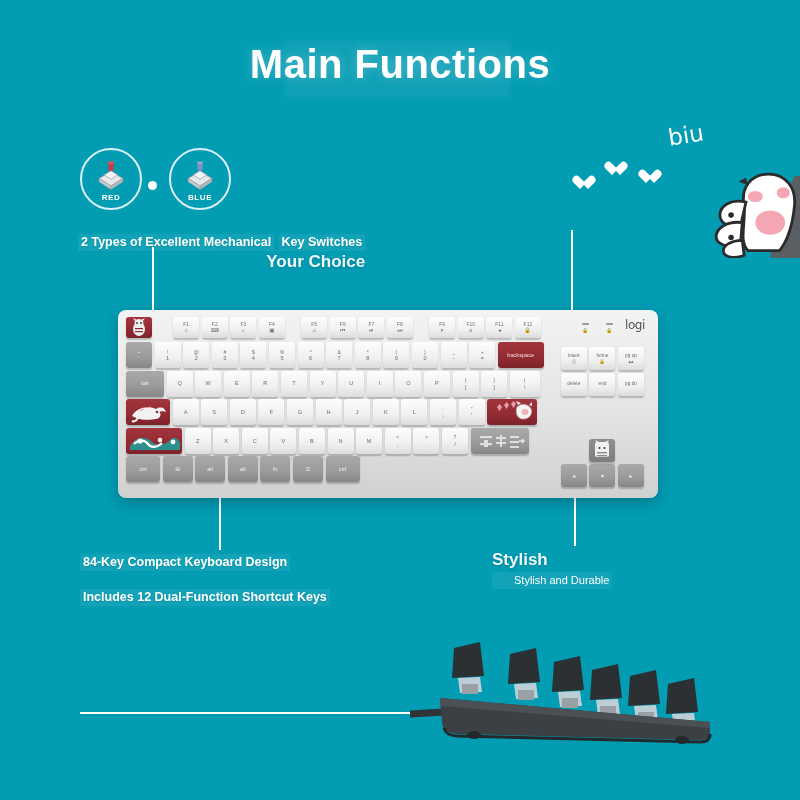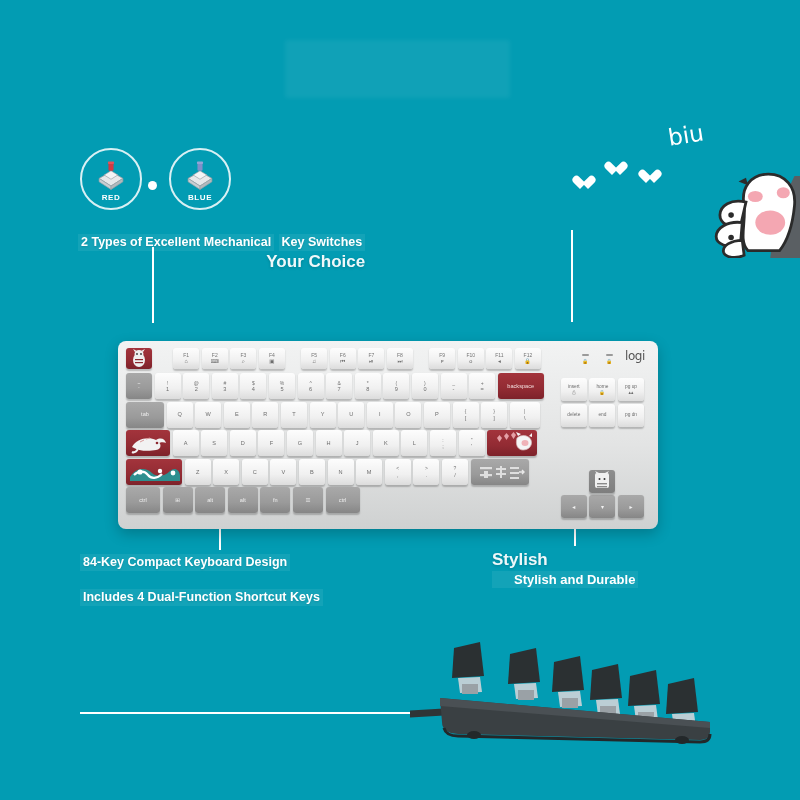--- a/index.html
+++ b/index.html
@@ -52,21 +52,21 @@
   .txt-block { position: absolute; color: #ffffff; }
   .txt-hl {
     background: rgba(255,255,255,0.07);
     display: inline-block;
     padding: 1px 3px;
   }
   .t-line { font-size: 12.5px; font-weight: bold; line-height: 15px;
             text-shadow: 0 1px 2px rgba(0,0,0,0.12); }
   .t-big  { font-size: 17px; font-weight: bold; line-height: 21px;
             color: #eef8fa; text-shadow: 0 1px 3px rgba(0,0,0,0.18); }
-  .t-sub  { font-size: 13px; font-weight: bold; line-height: 15px; padding-left: 22px; }
+  .t-sub  { font-size: 11px; font-weight: normal; line-height: 15px; padding-left: 22px; }
 
   #block-switch   { left: 78px; top: 232px; text-align: right; }
   #block-84key    { left: 80px; top: 552px; }
   #block-alu      { left: 492px; top: 549px; }
   #block-tilt     { left: 80px; top: 702px; }
 
   .gap { height: 16px; }
 
   
   .callout { position: absolute; background: #ffffff; width: 2px; }
@@ -108,21 +108,20 @@
   .paw { position: absolute; left: 690px; top: 148px; width: 112px; height: 110px; }
 
   
   .kb {
     position: absolute; left: 118px; top: 310px;
     width: 540px; height: 188px;
     background: linear-gradient(180deg,#f2f3f3 0%,#e3e4e4 55%,#cfd1d1 100%);
     border-radius: 8px;
     box-shadow: 0 5px 14px rgba(0,0,0,0.22);
     padding: 7px 8px 8px 8px;
-    margin-top: 31px;
   }
   .kb-inner { position: relative; width: 100%; height: 100%; }
   .krow { display: flex; gap: 2.6px; margin-bottom: 2.6px; height: 26px; }
   .key {
     background: linear-gradient(180deg,#fdfdfd 0%,#f0f0f0 60%,#dcdcdc 100%);
     border-radius: 3px;
     box-shadow: 0 1.5px 1.5px rgba(0,0,0,0.22);
     font-size: 5.2px; color: #6d6d6d;
     display: flex; flex-direction: column;
     align-items: center; justify-content: center;
@@ -189,20 +188,21 @@
 
   
   .sideview { position: absolute; left: 410px; top: 636px; width: 380px; height: 120px; }
 </style>
 </head>
 <body>
 
 <div class="stage">
 
   <div class="title-glow"></div>
+  <div class="title">Main Functions</div>
 
   <div class="badge badge-red">
     <div class="sw">
       <svg viewBox="0 0 40 40" width="34" height="34">
         <path d="M6 24 L20 16 L34 24 L20 33 Z" fill="#e6e8ea" stroke="#9aa0a6" stroke-width="1"></path>
         <path d="M6 24 L6 28 L20 37 L20 33 Z" fill="#c9ced2" stroke="#9aa0a6" stroke-width="0.8"></path>
         <path d="M34 24 L34 28 L20 37 L20 33 Z" fill="#b3b9bd" stroke="#9aa0a6" stroke-width="0.8"></path>
         <path d="M12 20 L20 15 L28 20 L20 25 Z" fill="#f3f4f5" stroke="#9aa0a6" stroke-width="0.8"></path>
         <rect x="17" y="5" width="6" height="10" rx="1.2" fill="#d03a42"></rect>
         <rect x="16.4" y="4" width="7.2" height="3" rx="1" fill="#e05159"></rect>
@@ -237,21 +237,21 @@
 
   <div class="txt-block" id="block-switch">
     <div class="t-line txt-hl">2 Types of Excellent Mechanical</div>
     <div class="t-line txt-hl"> Key Switches</div>
     <div class="t-big">Your Choice</div>
   </div>
 
   <div class="txt-block" id="block-84key">
     <div class="t-line txt-hl">84-Key Compact Keyboard Design</div>
     <div class="gap"></div>
-    <div class="t-line txt-hl">Includes 4 Dual-Function Shortcut Keys</div>
+    <div class="t-line txt-hl">Includes 12 Dual-Function Shortcut Keys</div>
   </div>
 
   <div class="txt-block" id="block-alu">
     <div class="t-big"> Stylish</div>
     <div class="t-sub txt-hl">Stylish and Durable</div>
   </div>
 
 
   <div class="heart" id="h1"></div>
   <div class="heart" id="h2"></div>

